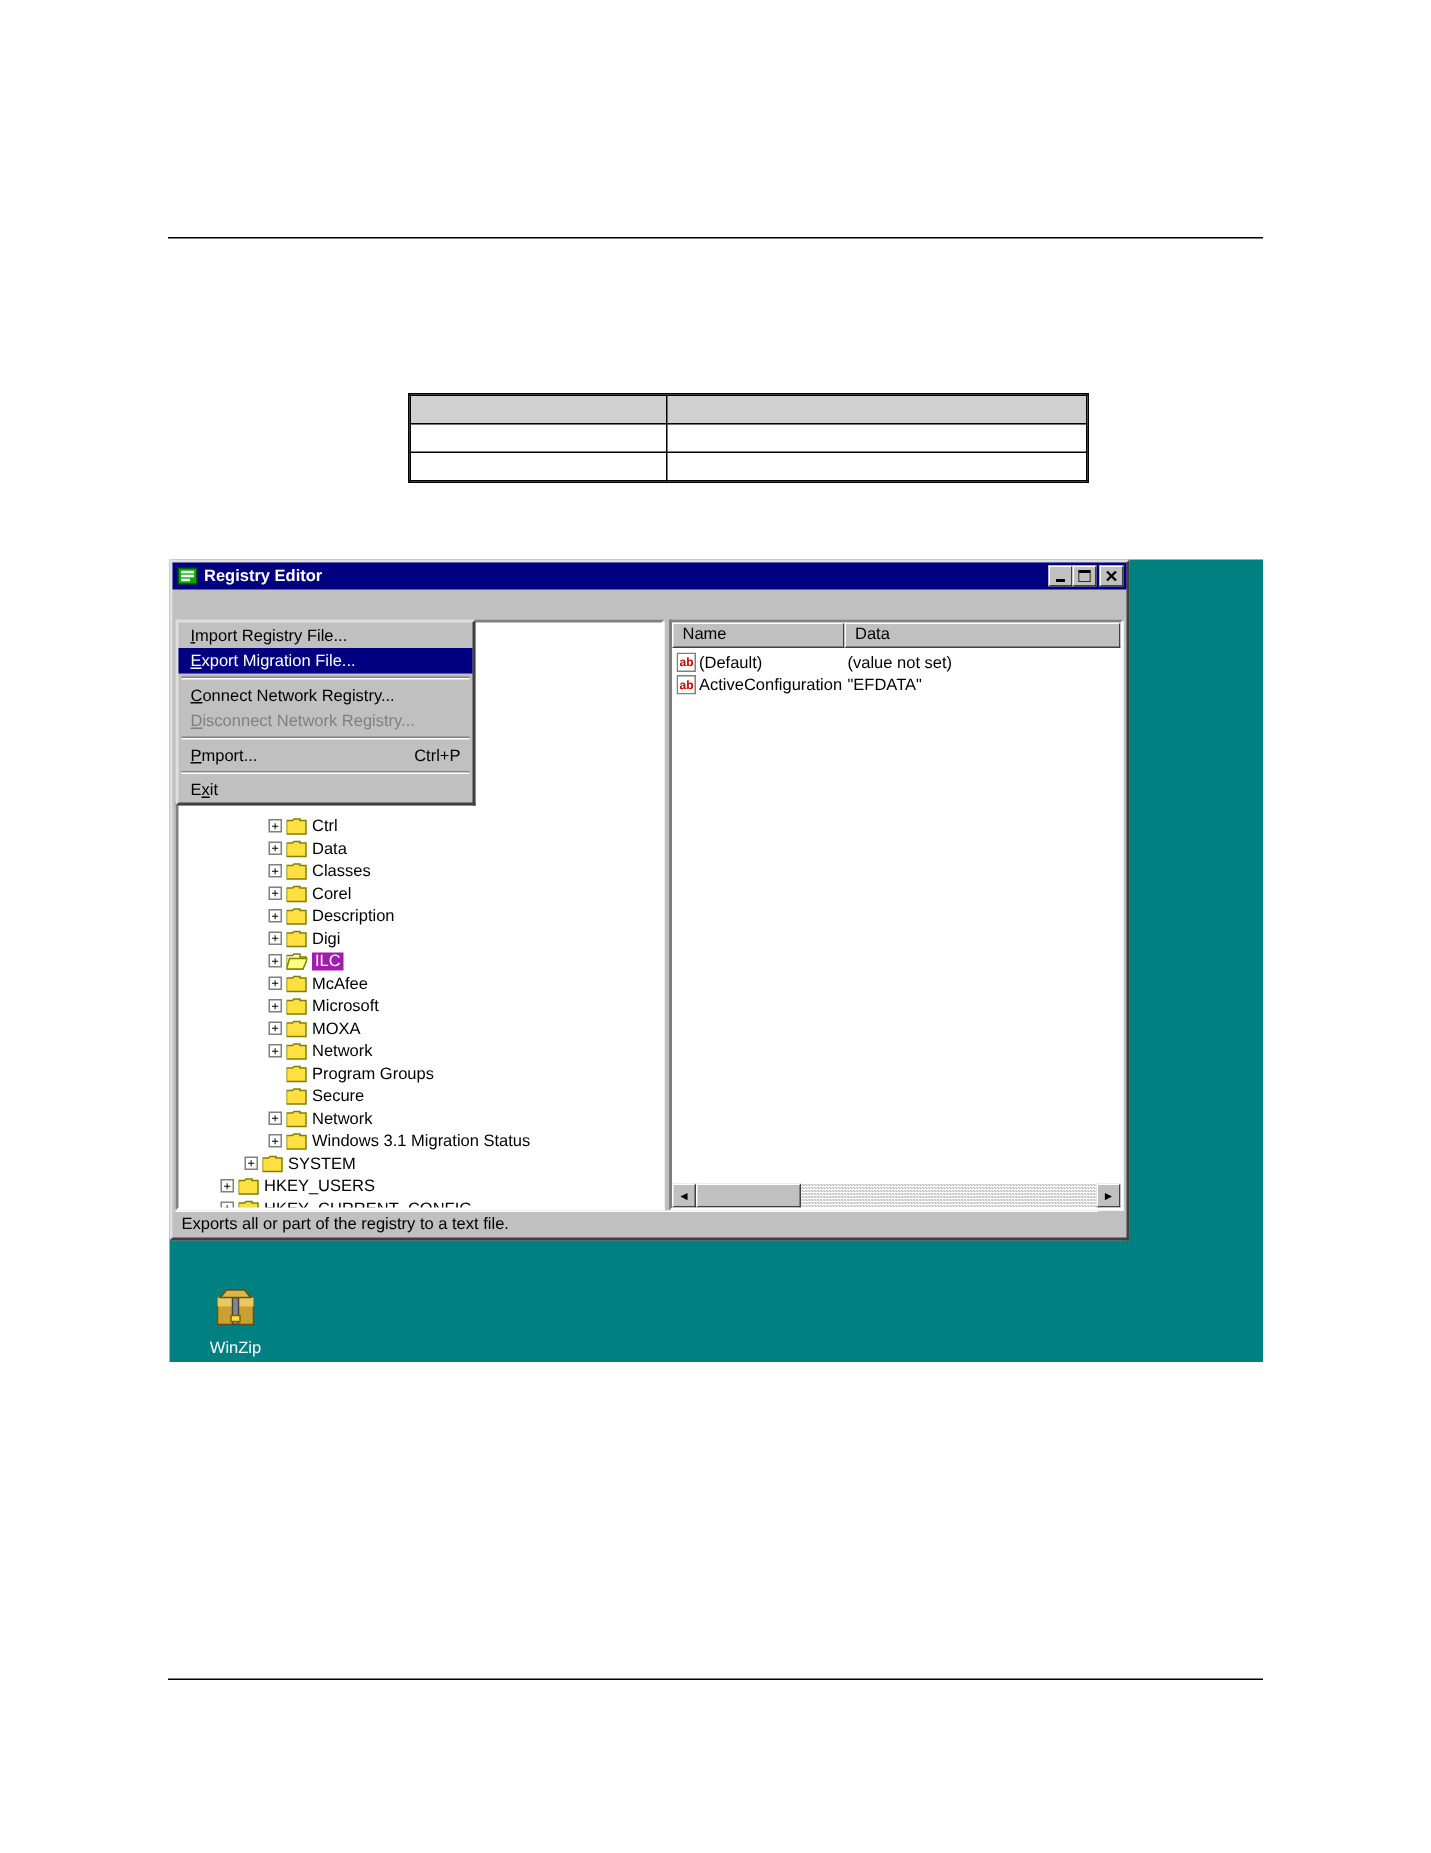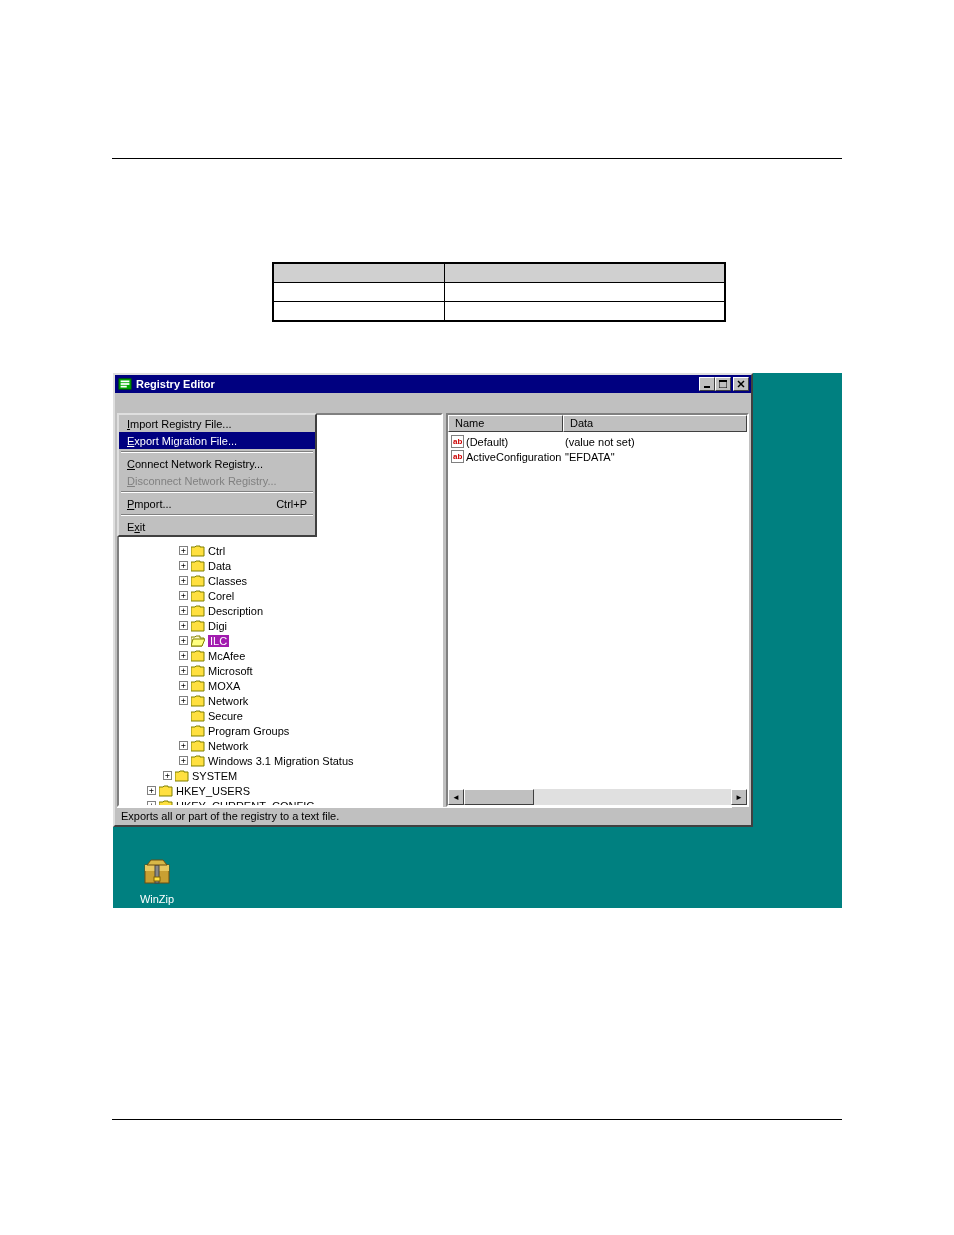--- a/index.html
+++ b/index.html
@@ -269,31 +269,31 @@
               <span>Network</span>
             </div>
             <div class="tree-row">
               <span style="display: inline-block; width: 60px;"></span>
               <span class="expander none"></span>
               <span class="folder">
                 <svg viewBox="0 0 14 12">
                   <path d="M0 2 L4 2 L5 1 L9 1 L9 2 L13 2 L13 11 L0 11 Z" fill="#ffe040" stroke="#808000"></path>
                 </svg>
               </span>
+              <span>Program Groups</span>
+            </div>
+            <div class="tree-row">
+              <span style="display: inline-block; width: 60px;"></span>
+              <span class="expander none"></span>
+              <span class="folder">
+                <svg viewBox="0 0 14 12">
+                  <path d="M0 2 L4 2 L5 1 L9 1 L9 2 L13 2 L13 11 L0 11 Z" fill="#ffe040" stroke="#808000"></path>
+                </svg>
+              </span>
               <span>Secure</span>
-            </div>
-            <div class="tree-row">
-              <span style="display: inline-block; width: 60px;"></span>
-              <span class="expander none"></span>
-              <span class="folder">
-                <svg viewBox="0 0 14 12">
-                  <path d="M0 2 L4 2 L5 1 L9 1 L9 2 L13 2 L13 11 L0 11 Z" fill="#ffe040" stroke="#808000"></path>
-                </svg>
-              </span>
-              <span>Program Groups</span>
             </div>
             <div class="tree-row">
               <span style="display: inline-block; width: 60px;"></span>
               <span class="expander">+</span>
               <span class="folder">
                 <svg viewBox="0 0 14 12">
                   <path d="M0 2 L4 2 L5 1 L9 1 L9 2 L13 2 L13 11 L0 11 Z" fill="#ffe040" stroke="#808000"></path>
                 </svg>
               </span>
               <span>Network</span>

